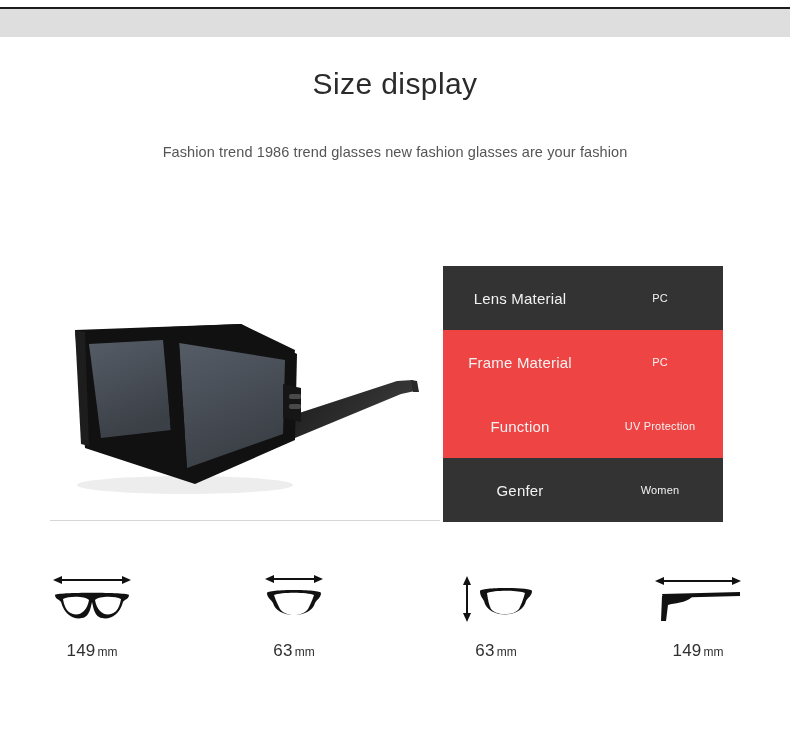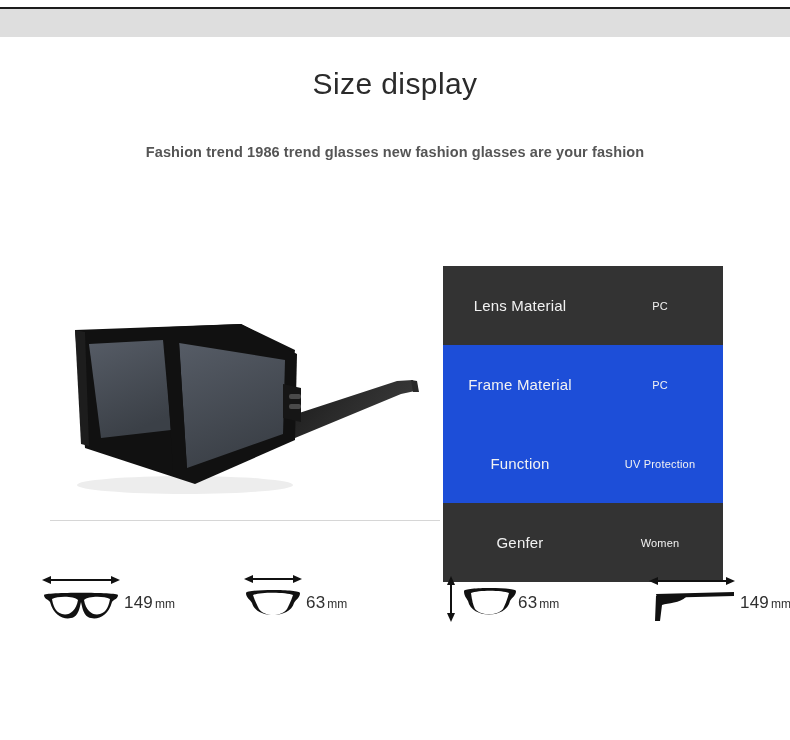--- a/index.html
+++ b/index.html
@@ -45,21 +45,21 @@
     font-size: 30px;
     font-weight: 400;
     color: #2b2b2b;
     letter-spacing: 0.4px;
     margin: 0;
   }
   .page-subtitle {
     margin: 0;
     padding-top: 43px;
     font-size: 14.5px;
-    font-weight: 700;
+    font-weight: 400;
     color: #555555;
     letter-spacing: 0.1px;
   }
 
   
   .product-photo {
     position: absolute;
     left: 45px;
     top: 288px;
     width: 390px;
@@ -78,31 +78,31 @@
     height: 1px;
     background: #d6d6d6;
   }
 
   
   .spec-table {
     position: absolute;
     left: 443px;
     top: 266px;
     width: 280px;
-    height: 316px;
+    height: 256px;
     display: flex;
     flex-direction: column;
   }
   .spec-row {
     flex: 1 1 0;
     display: flex;
     align-items: center;
   }
   .spec-row.dark  { background: #333333; }
-  .spec-row.light { background: #1d4ed8; }
+  .spec-row.light { background: #ef4444; }
   .spec-label {
     flex: 0 0 55%;
     text-align: center;
     color: #f2f2f2;
     font-size: 15px;
     font-weight: 400;
     letter-spacing: 0.2px;
   }
   .spec-value {
     flex: 0 0 45%;
@@ -120,21 +120,21 @@
     top: 565px;
     width: 790px;
     display: flex;
     justify-content: space-between;
     padding: 0 38px;
     box-sizing: border-box;
   }
   .measure-item {
     width: 108px;
     display: flex;
-    flex-direction: row;
+    flex-direction: column;
     align-items: center;
   }
   .measure-icon {
     height: 62px;
     display: flex;
     align-items: flex-end;
     justify-content: center;
   }
   .measure-icon svg { display: block; }
   .measure-caption {

